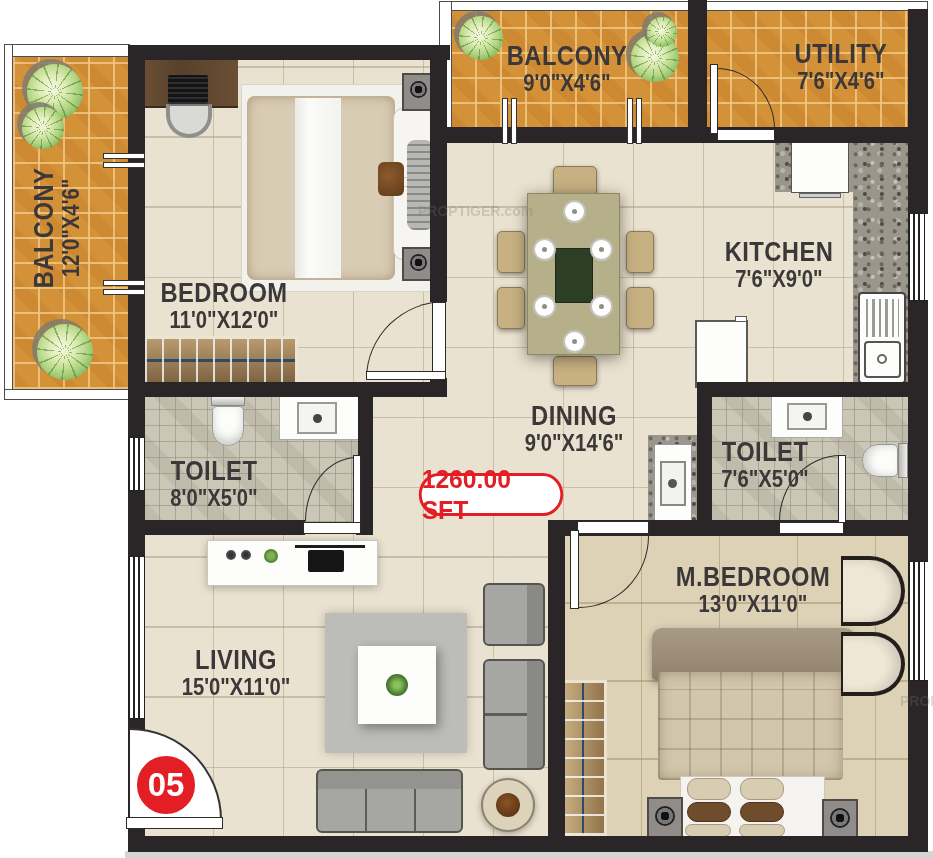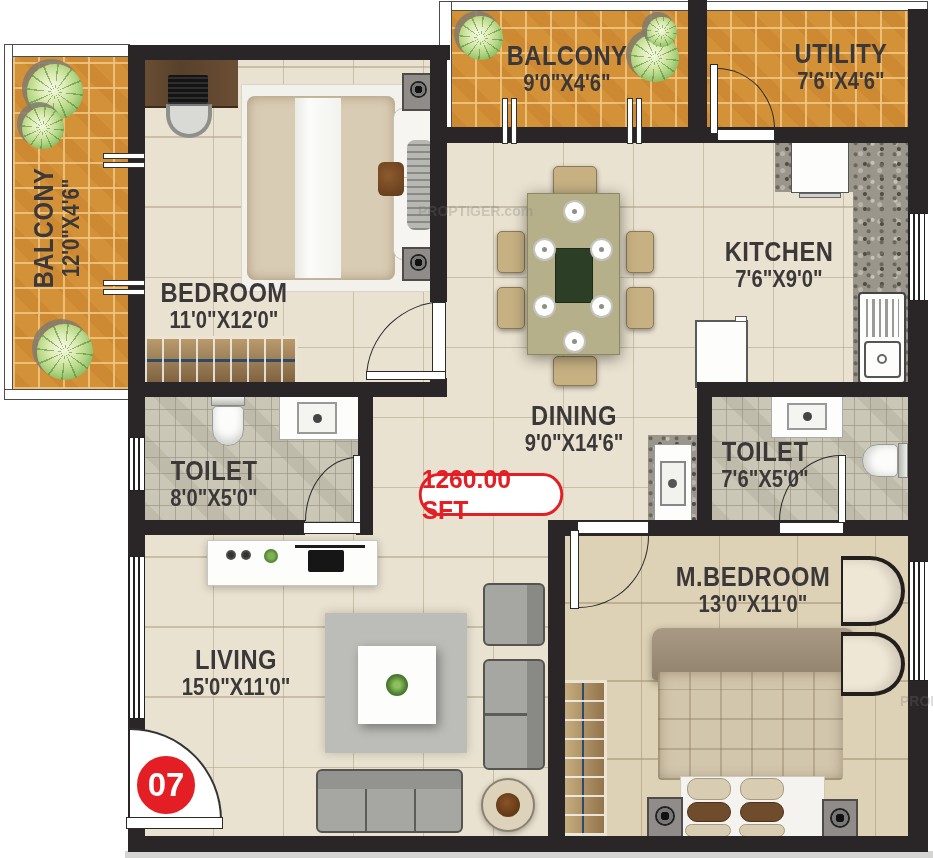--- a/index.html
+++ b/index.html
@@ -219,21 +219,21 @@
   <div class="arc" style="left:579px;top:536px;width:70px;height:72px;border-right:1.6px solid #2b2b2b;border-bottom:1.6px solid #2b2b2b;border-radius:0 0 100% 0;"></div>
   <div class="leaf" style="left:570px;top:530px;width:9px;height:79px;"></div>
 
   <div class="sill" style="left:717px;top:129px;width:58px;height:12px;"></div>
   <div class="arc" style="left:717px;top:68px;width:58px;height:61px;border-top:1.6px solid #2b2b2b;border-right:1.6px solid #2b2b2b;border-radius:0 100% 0 0;"></div>
   <div class="leaf" style="left:710px;top:64px;width:8px;height:70px;"></div>
 
   <div class="arc" style="left:130px;top:728px;width:92px;height:92px;background:#fff;border-top:2px solid #333;border-right:2px solid #333;border-radius:0 100% 0 0;z-index:6;"></div>
   <div class="sill" style="left:126px;top:817px;width:97px;height:12px;z-index:6;"></div>
   <div class="unit" style="left:135px;top:754px;width:62px;height:62px;">
-      <span>07</span>
+      <span>05</span>
     </div>
 
   <div class="label" style="left:57px;top:228px;transform:translate(-50%,-50%) rotate(-90deg) scaleX(0.88);">
     <span class="nm">BALCONY</span>
     <span class="dm">12'0"X4'6"</span>
   </div>
   <div class="label" style="left:224px;top:306px;">
     <span class="nm">BEDROOM</span>
     <span class="dm">11'0"X12'0"</span>
   </div>

